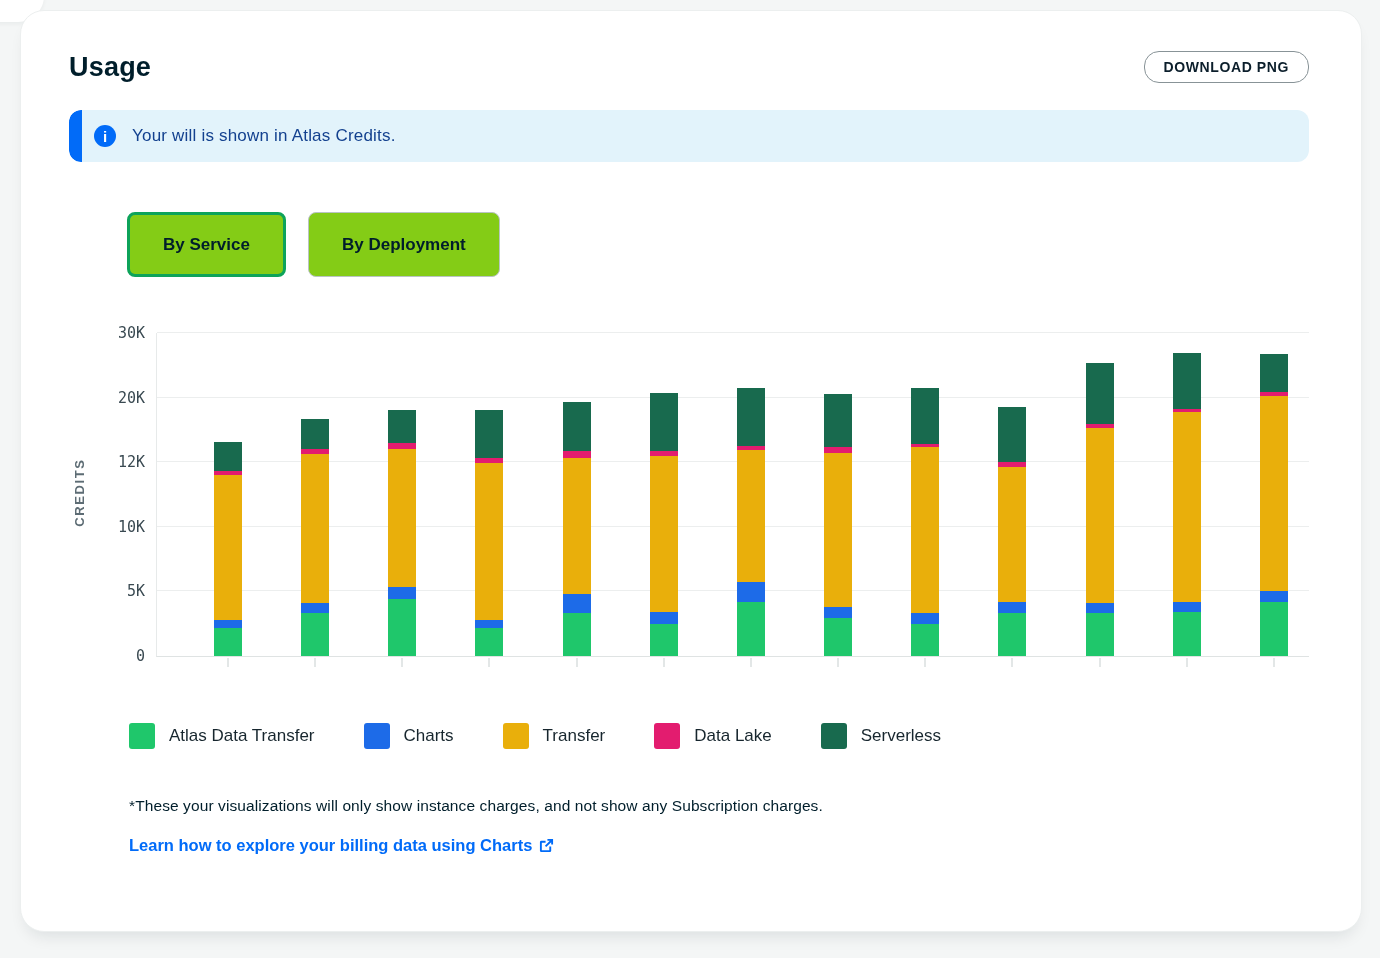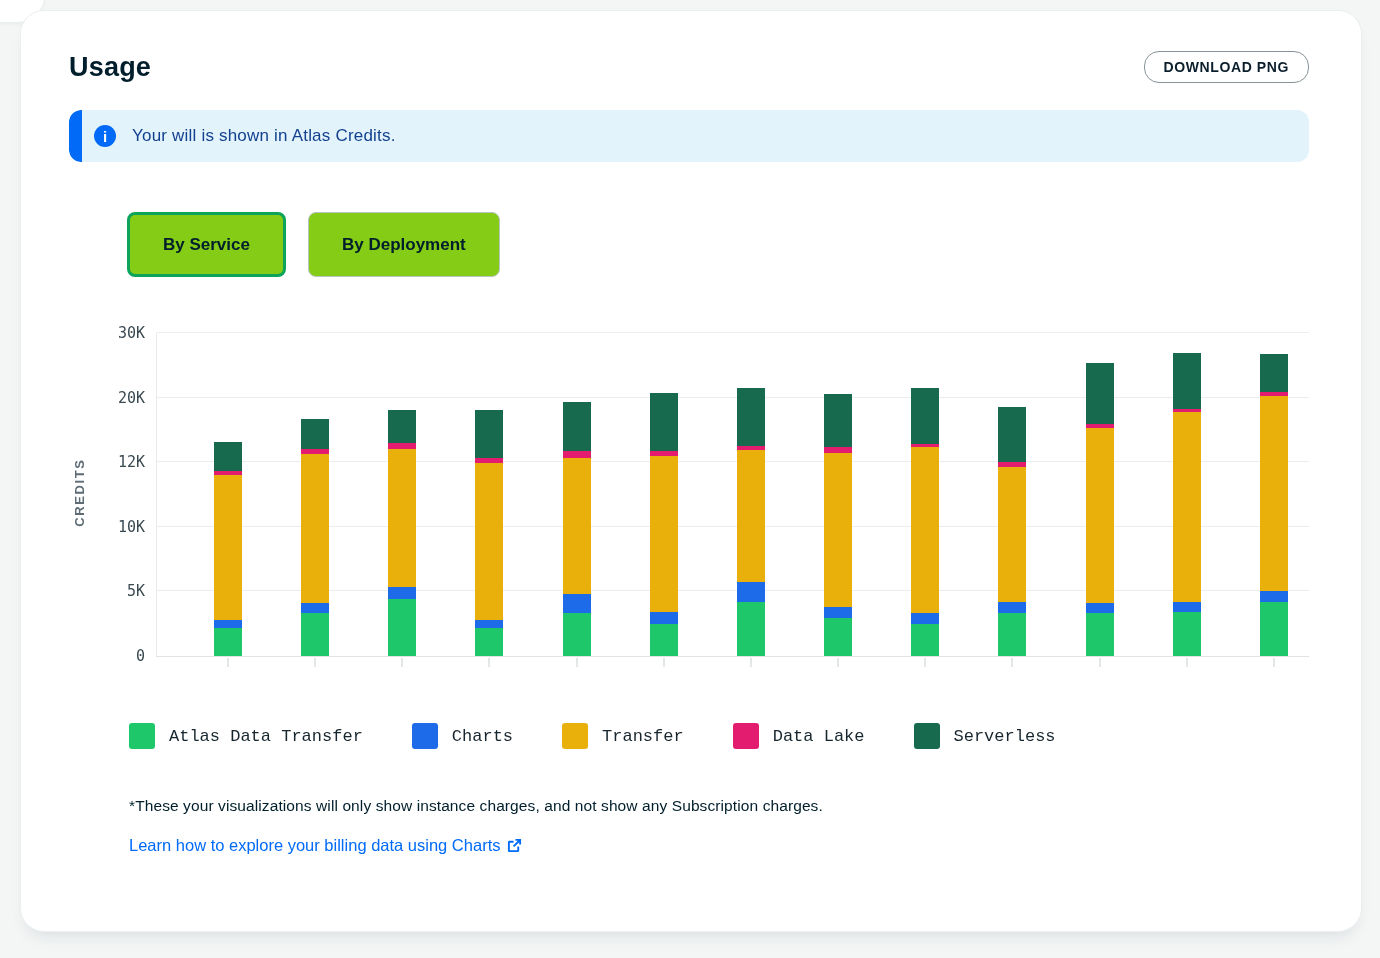--- a/index.html
+++ b/index.html
@@ -52,26 +52,26 @@
     justify-content:space-between; align-items:flex-end; padding:0 21px 0 57px; }
   .bar { width:28px; display:flex; flex-direction:column-reverse; position:relative; }
   .bar-segment { width:100%; }
   .xtick { position:absolute; bottom:-11px; left:50%; transform:translateX(-50%);
     width:2px; height:9px; background:#E3E7E7; }
 
   
   .legend { margin-top:66px; margin-left:60px; display:flex; gap:49px; align-items:center; }
   .legend-item { display:flex; align-items:center; gap:14px; }
   .legend-swatch { width:26px; height:26px; border-radius:3px; flex:none; }
-  .legend-label { font-family:Liberation Mono, monospace; font-size:17px; color:#17262E; }
+  .legend-label { font-family:Liberation Sans, sans-serif; font-size:17px; color:#17262E; }
 
   
   .footnote { margin-top:48px; margin-left:60px; font-size:15.5px; color:#001E2B; letter-spacing:.1px; }
   .charts-link { margin-top:21px; margin-left:60px; display:flex; align-items:center; gap:7px;
-    font-size:16.5px; color:#016BF8; cursor:pointer; width:max-content; }
+    font-size:16.5px; color:#016BF8; cursor:pointer; width:max-content;font-weight:bold; }
   .charts-link svg { display:block; }
 </style>
 </head>
 <body>
 
 <div class="corner-artifact"></div>
 
 <div class="card">
 
   <div class="header-row">

